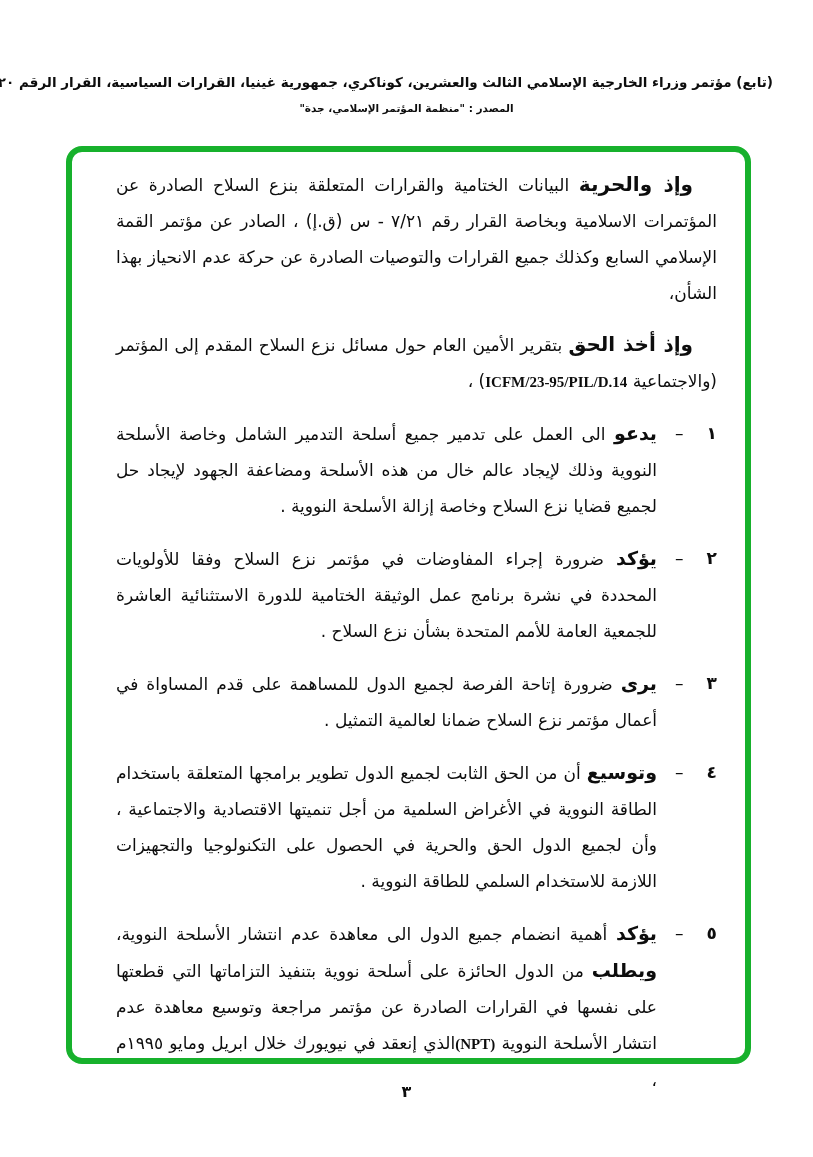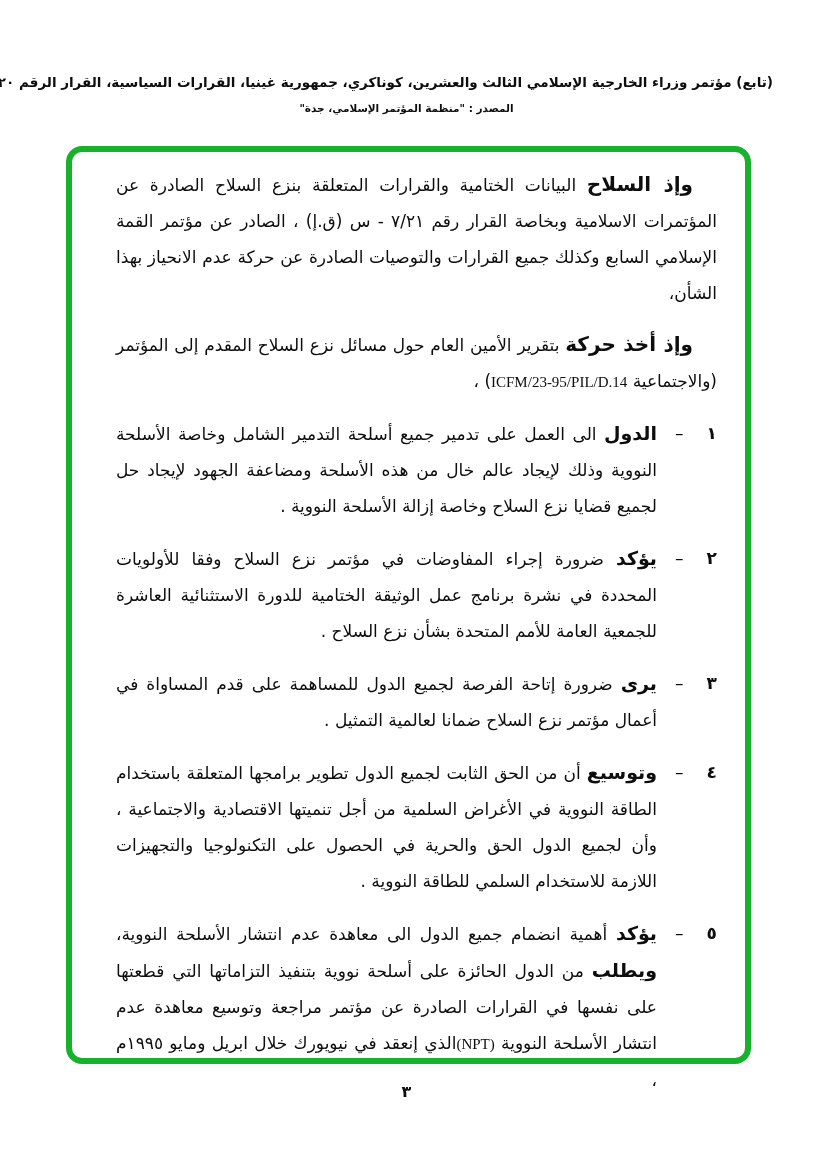--- a/index.html
+++ b/index.html
@@ -77,21 +77,21 @@
   }
   .ilead {
     font-weight: bold;
     font-size: 19px;
   }
   .ltr-code {
     direction: ltr;
     unicode-bidi: isolate;
     font-family: "Liberation Serif", serif;
     font-size: 15px;
-    font-weight: normal;
+    font-weight: bold;
   }
   .page-number {
     position: absolute;
     top: 1082px;
     left: 0;
     right: 0;
     text-align: center;
     font-size: 16px;
     font-weight: bold;
   }
@@ -101,30 +101,30 @@
 
 <div class="page">
 
   <div class="doc-header">
     <div class="line1">(تابع) مؤتمر وزراء الخارجية الإسلامي الثالث والعشرين، كوناكري، جمهورية غينيا، القرارات السياسية، القرار الرقم ٢٣/٢٠-س</div>
     <div class="line2">المصدر :  "منظمة المؤتمر الإسلامي، جدة"</div>
   </div>
 
   <div class="green-box">
 
-    <p class="pre"><span class="lead">وإذ السلاح</span><span> البيانات الختامية والقرارات المتعلقة بنزع السلاح الصادرة عن المؤتمرات الاسلامية وبخاصة القرار رقم ٧/٢١ - س (ق.إ) ، الصادر عن مؤتمر القمة الإسلامي السابع وكذلك جميع القرارات والتوصيات الصادرة عن حركة عدم الانحياز بهذا الشأن،</span></p>
+    <p class="pre"><span class="lead">وإذ والحرية</span><span> البيانات الختامية والقرارات المتعلقة بنزع السلاح الصادرة عن المؤتمرات الاسلامية وبخاصة القرار رقم ٧/٢١ - س (ق.إ) ، الصادر عن مؤتمر القمة الإسلامي السابع وكذلك جميع القرارات والتوصيات الصادرة عن حركة عدم الانحياز بهذا الشأن،</span></p>
 
-    <p class="pre"><span class="lead">وإذ أخذ حركة</span><span> بتقرير الأمين العام حول مسائل نزع السلاح المقدم إلى المؤتمر </span><span>(والاجتماعية </span><span class="ltr-code">ICFM/23-95/PIL/D.14</span><span>) ،</span></p>
+    <p class="pre"><span class="lead">وإذ أخذ الحق</span><span> بتقرير الأمين العام حول مسائل نزع السلاح المقدم إلى المؤتمر </span><span>(والاجتماعية </span><span class="ltr-code">ICFM/23-95/PIL/D.14</span><span>) ،</span></p>
 
     <div class="item">
       <div class="marker">
           <span class="num">١</span>
           <span class="dash">–</span>
         </div>
-      <p class="itext"><span class="ilead">الدول</span><span> الى العمل على تدمير جميع أسلحة التدمير الشامل وخاصة الأسلحة النووية وذلك لإيجاد عالم خال من هذه الأسلحة ومضاعفة الجهود لإيجاد حل لجميع قضايا نزع السلاح وخاصة إزالة الأسلحة النووية .</span></p>
+      <p class="itext"><span class="ilead">يدعو</span><span> الى العمل على تدمير جميع أسلحة التدمير الشامل وخاصة الأسلحة النووية وذلك لإيجاد عالم خال من هذه الأسلحة ومضاعفة الجهود لإيجاد حل لجميع قضايا نزع السلاح وخاصة إزالة الأسلحة النووية .</span></p>
     </div>
 
     <div class="item">
       <div class="marker">
           <span class="num">٢</span>
           <span class="dash">–</span>
         </div>
       <p class="itext"><span class="ilead">يؤكد</span><span> ضرورة إجراء المفاوضات في مؤتمر نزع السلاح وفقا للأولويات المحددة في نشرة برنامج عمل الوثيقة الختامية للدورة الاستثنائية العاشرة للجمعية العامة للأمم المتحدة بشأن نزع السلاح .</span></p>
     </div>
 

